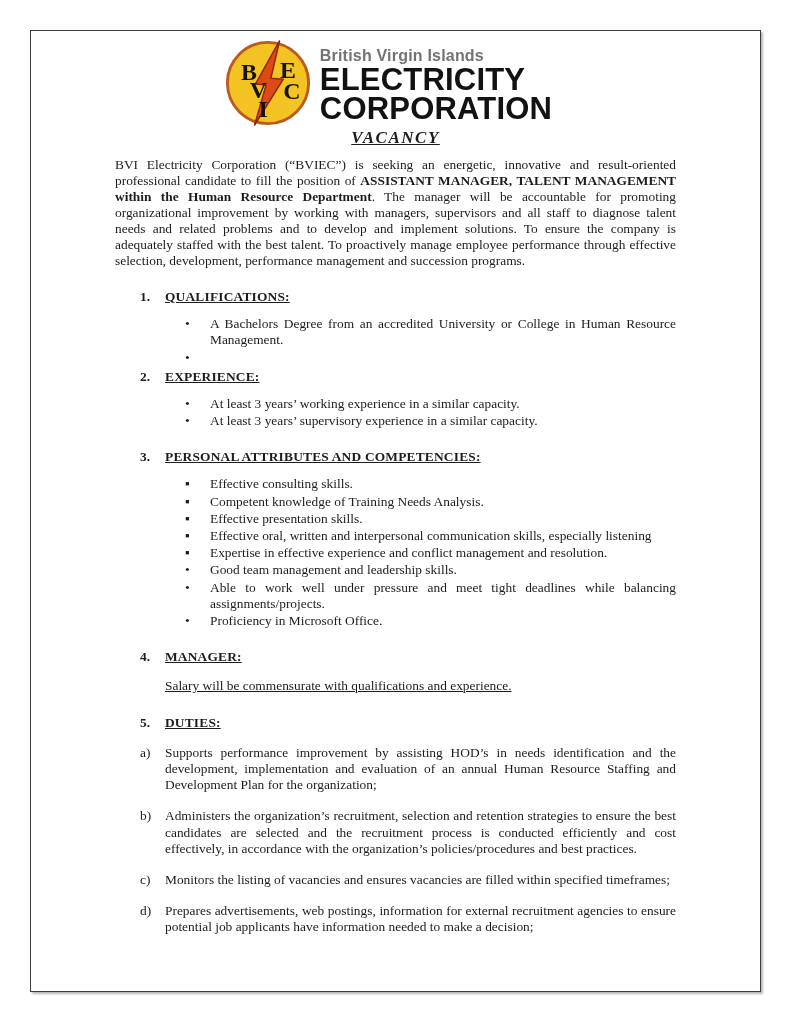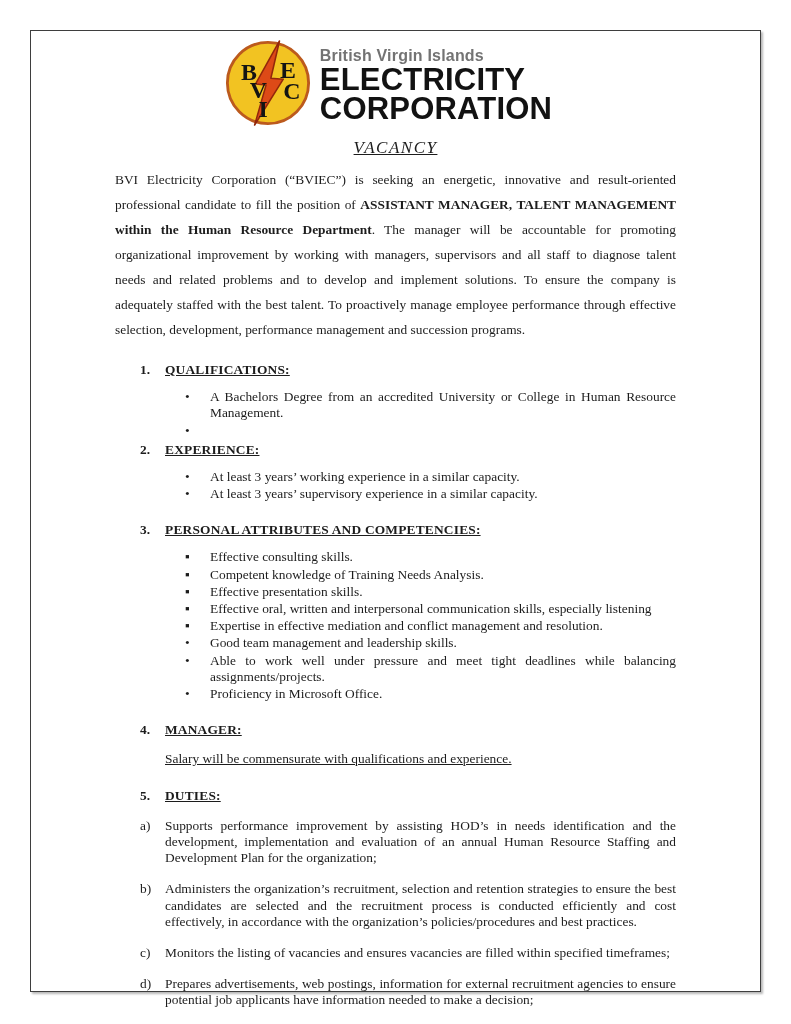--- a/index.html
+++ b/index.html
@@ -28,27 +28,27 @@
   .region {
     font-size:16px; font-weight:bold; color:#737373;
     letter-spacing:0.2px; margin-bottom:1px;
   }
   .orgname {
     font-size:31px; font-weight:900; color:#121212;
     line-height:0.93; letter-spacing:0.2px;
   }
   
   .vacancy {
-    text-align:center; margin-top:12px;
-    font-size:17px; font-weight:normal; font-style:italic;
+    text-align:center; margin-top:2px;
+    font-size:17px; font-weight:bold; font-style:italic;
     text-decoration:underline; letter-spacing:1.5px;
   }
   
   .intro {
-    margin-top:9px; font-size:13.4px; line-height:25px;
+    margin-top:9px; font-size:13.4px; line-height:16px;
     text-align:justify;
   }
   .intro .b { font-weight:bold; }
   
   .doc-section { margin-top:20px; font-size:13.4px; line-height:16.2px; }
   .heading-row { position:relative; padding-left:50px; }
   .sec-num { position:absolute; left:25px; font-weight:bold; }
   .sec-title { font-weight:bold; text-decoration:underline; letter-spacing:0.2px; }
   ul.bullets { list-style:none; margin-top:11px; }
   ul.bullets li {
@@ -109,21 +109,21 @@
             <li><span class="bullet-marker">•</span><span>At least 3 years’ supervisory experience in a similar capacity.</span></li>
           </ul>
         </section>
         <section class="doc-section">
           <div class="heading-row"><span class="sec-num">3.</span><span class="sec-title">PERSONAL ATTRIBUTES AND COMPETENCIES:</span></div>
           <ul class="bullets">
             <li><span class="bullet-marker">▪</span><span>Effective consulting skills.</span></li>
             <li><span class="bullet-marker">▪</span><span>Competent knowledge of Training Needs Analysis.</span></li>
             <li><span class="bullet-marker">▪</span><span>Effective presentation skills.</span></li>
             <li><span class="bullet-marker">▪</span><span>Effective oral, written and interpersonal communication skills, especially listening</span></li>
-            <li><span class="bullet-marker">▪</span><span>Expertise in effective mediation and conflict management and resolution.</span></li>
+            <li><span class="bullet-marker">▪</span><span>Expertise in effective experience and conflict management and resolution.</span></li>
             <li><span class="bullet-marker">•</span><span>Good team management and leadership skills.</span></li>
             <li><span class="bullet-marker">•</span><span>Able to work well under pressure and meet tight deadlines while balancing assignments/projects.</span></li>
             <li><span class="bullet-marker">•</span><span>Proficiency in Microsoft Office.</span></li>
           </ul>
         </section>
         <section class="doc-section">
           <div class="heading-row"><span class="sec-num">4.</span><span class="sec-title">MANAGER:</span></div>
           <p class="indent-para">Salary will be commensurate with qualifications and experience.</p>
         </section>
         <section class="doc-section">

